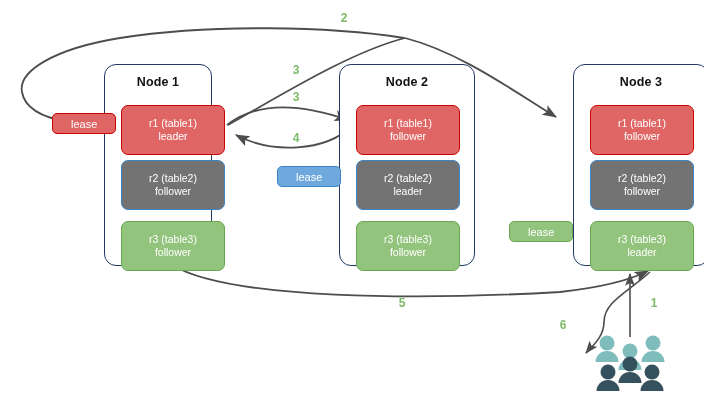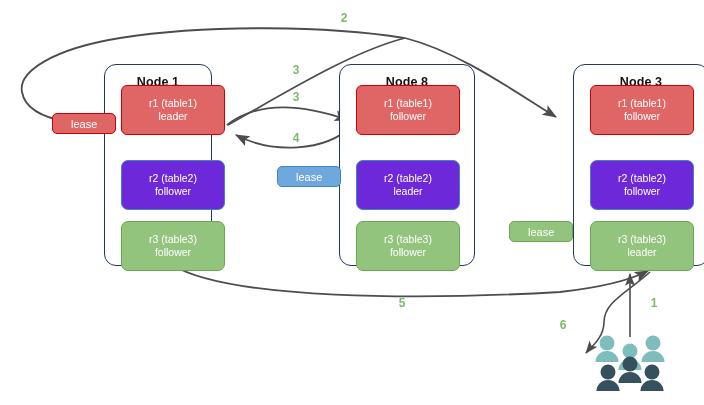--- a/index.html
+++ b/index.html
@@ -52,23 +52,23 @@
     flex-direction: column;
     align-items: center;
     justify-content: center;
     color: #ffffff;
     font-size: 10.5px;
     line-height: 13.5px;
     text-align: center;
   }
   .replica span { display: block; }
   .rep-red   { background: #e06666; border: 1.4px solid #cc0000; }
-  .rep-blue  { background: #6d28d9; border: 1.4px solid #3d85c6; }
+  .rep-blue  { background: #737373; border: 1.4px solid #3d85c6; }
   .rep-green { background: #93c47d; border: 1.4px solid #6aa84f; }
-  .r-top { top: 20px; border-radius: 6px; }
+  .r-top { top: 40px; }
   .r-mid { top: 95px; }
   .r-bot { top: 156px; }
 
   .lease {
     position: absolute;
     box-sizing: border-box;
     height: 21px;
     border-radius: 5px;
     display: flex;
     align-items: center;
@@ -134,21 +134,21 @@
       <span>r2 (table2)</span>
       <span>follower</span>
     </div>
     <div class="replica rep-green r-bot">
       <span>r3 (table3)</span>
       <span>follower</span>
     </div>
   </div>
 
   <div class="node-box" style="left:339px; top:64px; width:136px; height:202px;">
-    <div class="node-title">Node 8</div>
+    <div class="node-title">Node 2</div>
     <div class="replica rep-red r-top">
       <span>r1 (table1)</span>
       <span>follower</span>
     </div>
     <div class="replica rep-blue r-mid">
       <span>r2 (table2)</span>
       <span>leader</span>
     </div>
     <div class="replica rep-green r-bot">
       <span>r3 (table3)</span>

